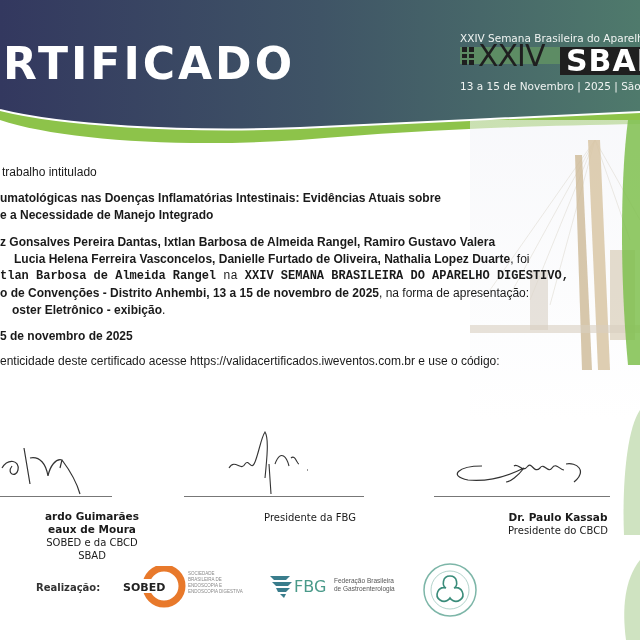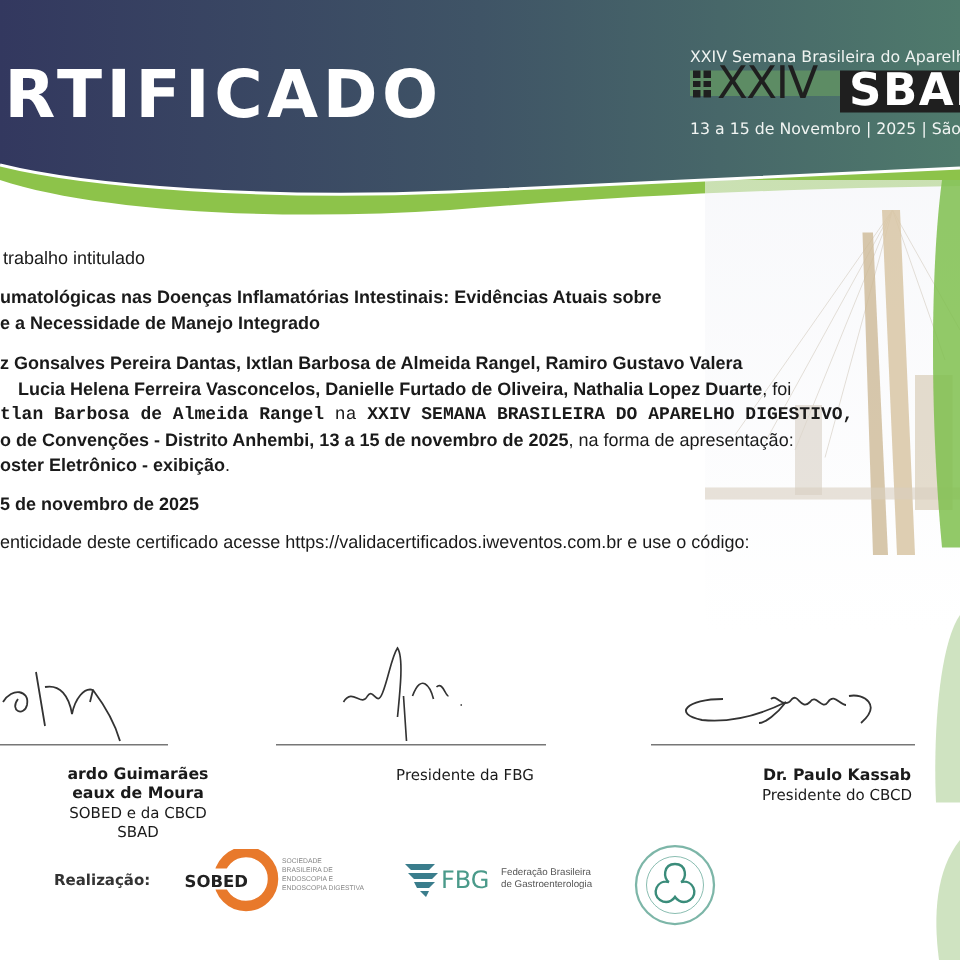--- a/index.html
+++ b/index.html
@@ -84,24 +84,24 @@
   <rect x="140" y="130" width="25" height="90" fill="#d9cdb8" opacity="0.7"></rect>
   <rect x="0" y="205" width="170" height="8" fill="#d8cfbf" opacity="0.6"></rect>
   <path d="M158 0 C170 0 170 0 170 0 V245 H158 C150 160 150 60 158 0 Z" fill="#7fbf4d" opacity="0.85"></path>
 </svg>
 
 <div class="body">
   <p style="position:absolute;top:4px;left:2px;">trabalho intitulado</p>
   <p class="b" style="position:absolute;top:30px;left:0;text-align:right;">umatológicas nas Doenças Inflamatórias Intestinais: Evidências Atuais sobre</p>
   <p class="b" style="position:absolute;top:47px;left:0;">e a Necessidade de Manejo Integrado</p>
   <p class="b" style="position:absolute;top:74px;left:0;">z  Gonsalves Pereira  Dantas, Ixtlan  Barbosa de Almeida  Rangel, Ramiro Gustavo  Valera</p>
-  <p style="position:absolute;top:91px;left:12px;"><span class="b"> Lucia Helena  Ferreira  Vasconcelos, Danielle  Furtado  de Oliveira, Nathalia Lopez Duarte</span><span>, foi</span></p>
+  <p style="position:absolute;top:91px;left:0;padding-left:14px;"><span class="b"> Lucia Helena  Ferreira  Vasconcelos, Danielle  Furtado  de Oliveira, Nathalia Lopez Duarte</span><span>, foi</span></p>
   <p style="position:absolute;top:108px;left:0;font-family:Liberation Mono, monospace;"><span class="b">tlan Barbosa de Almeida Rangel</span><span> na </span><span class="b">XXIV SEMANA BRASILEIRA DO APARELHO DIGESTIVO,</span></p>
   <p style="position:absolute;top:125px;left:0;"><span class="b">o de Convenções - Distrito Anhembi, 13 a 15 de novembro de 2025</span><span>, na forma de apresentação:</span></p>
-  <p style="position:absolute;top:142px;left:0;"><span class="b">oster Eletrônico - exibição</span><span>.</span></p>
+  <p style="position:absolute;top:142px;left:12px;"><span class="b">oster Eletrônico - exibição</span><span>.</span></p>
   <p class="b" style="position:absolute;top:168px;left:0;">5 de novembro de 2025</p>
   <p style="position:absolute;top:193px;left:0;">enticidade deste certificado acesse https://validacertificados.iweventos.com.br e use o código:</p>
 </div>
 
 <svg class="sigimg" style="left:0;top:438px;" width="90" height="58" viewBox="0 0 90 58">
   <path d="M2 30 C8 20 20 22 18 32 C16 40 6 36 12 28 M24 10 L30 46 M30 20 C40 18 46 26 48 38 M48 38 C50 28 56 20 62 22 L60 30 M62 22 C68 30 76 42 80 56" stroke="#333" stroke-width="1.2" fill="none"></path>
 </svg>
 <div class="sigline" style="left:0;width:112px;"></div>
 <div class="sig" style="left:0;width:112px;top:510px;">
   <div class="n">ardo Guimarães</div>

